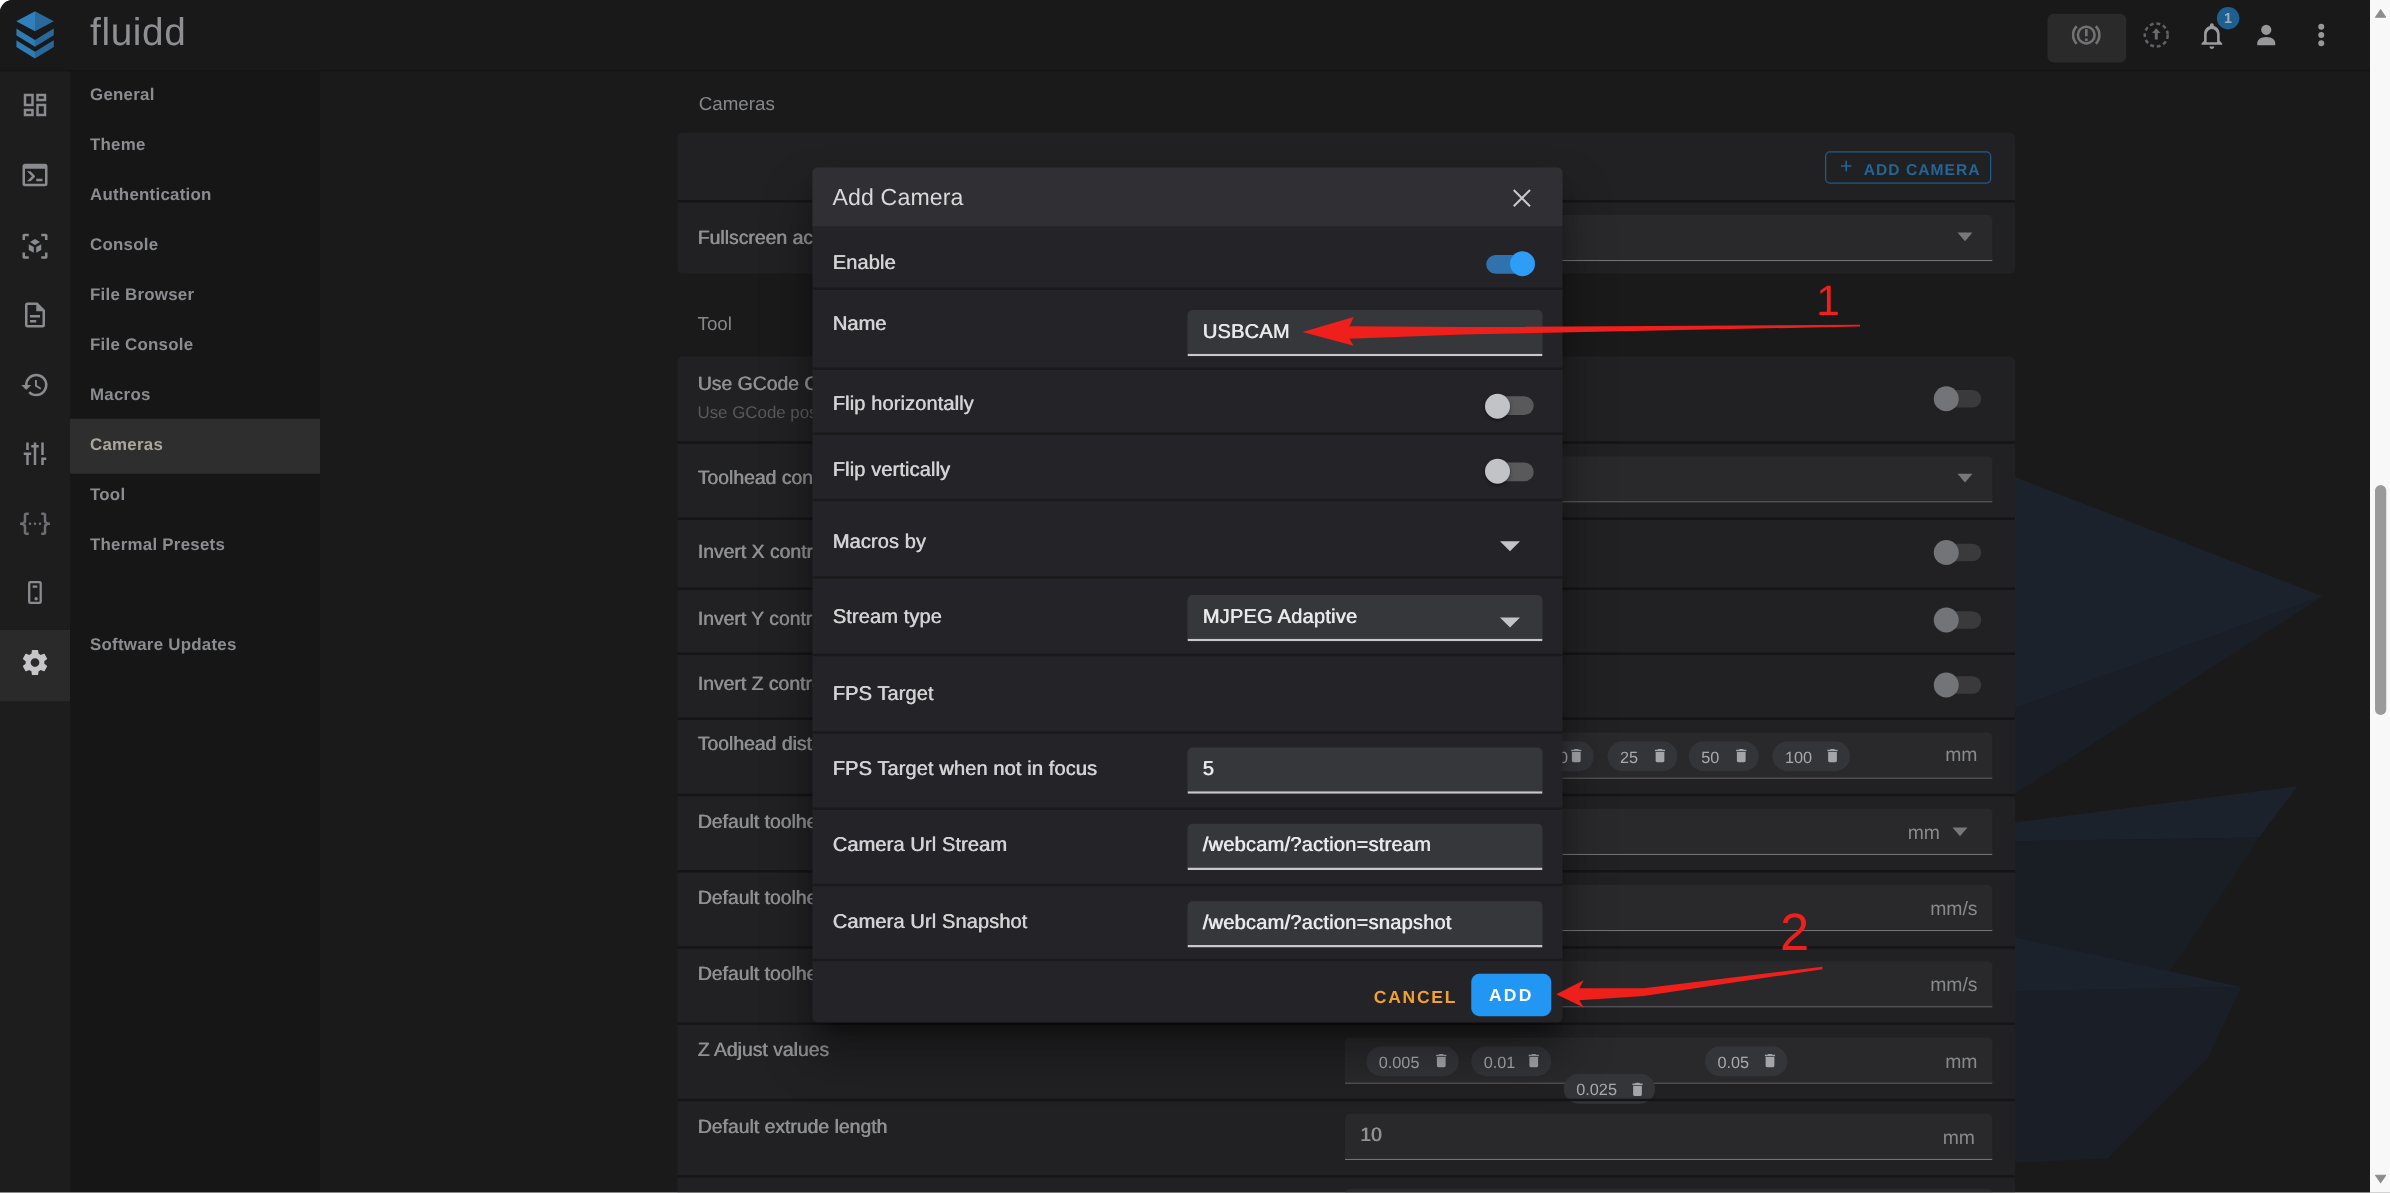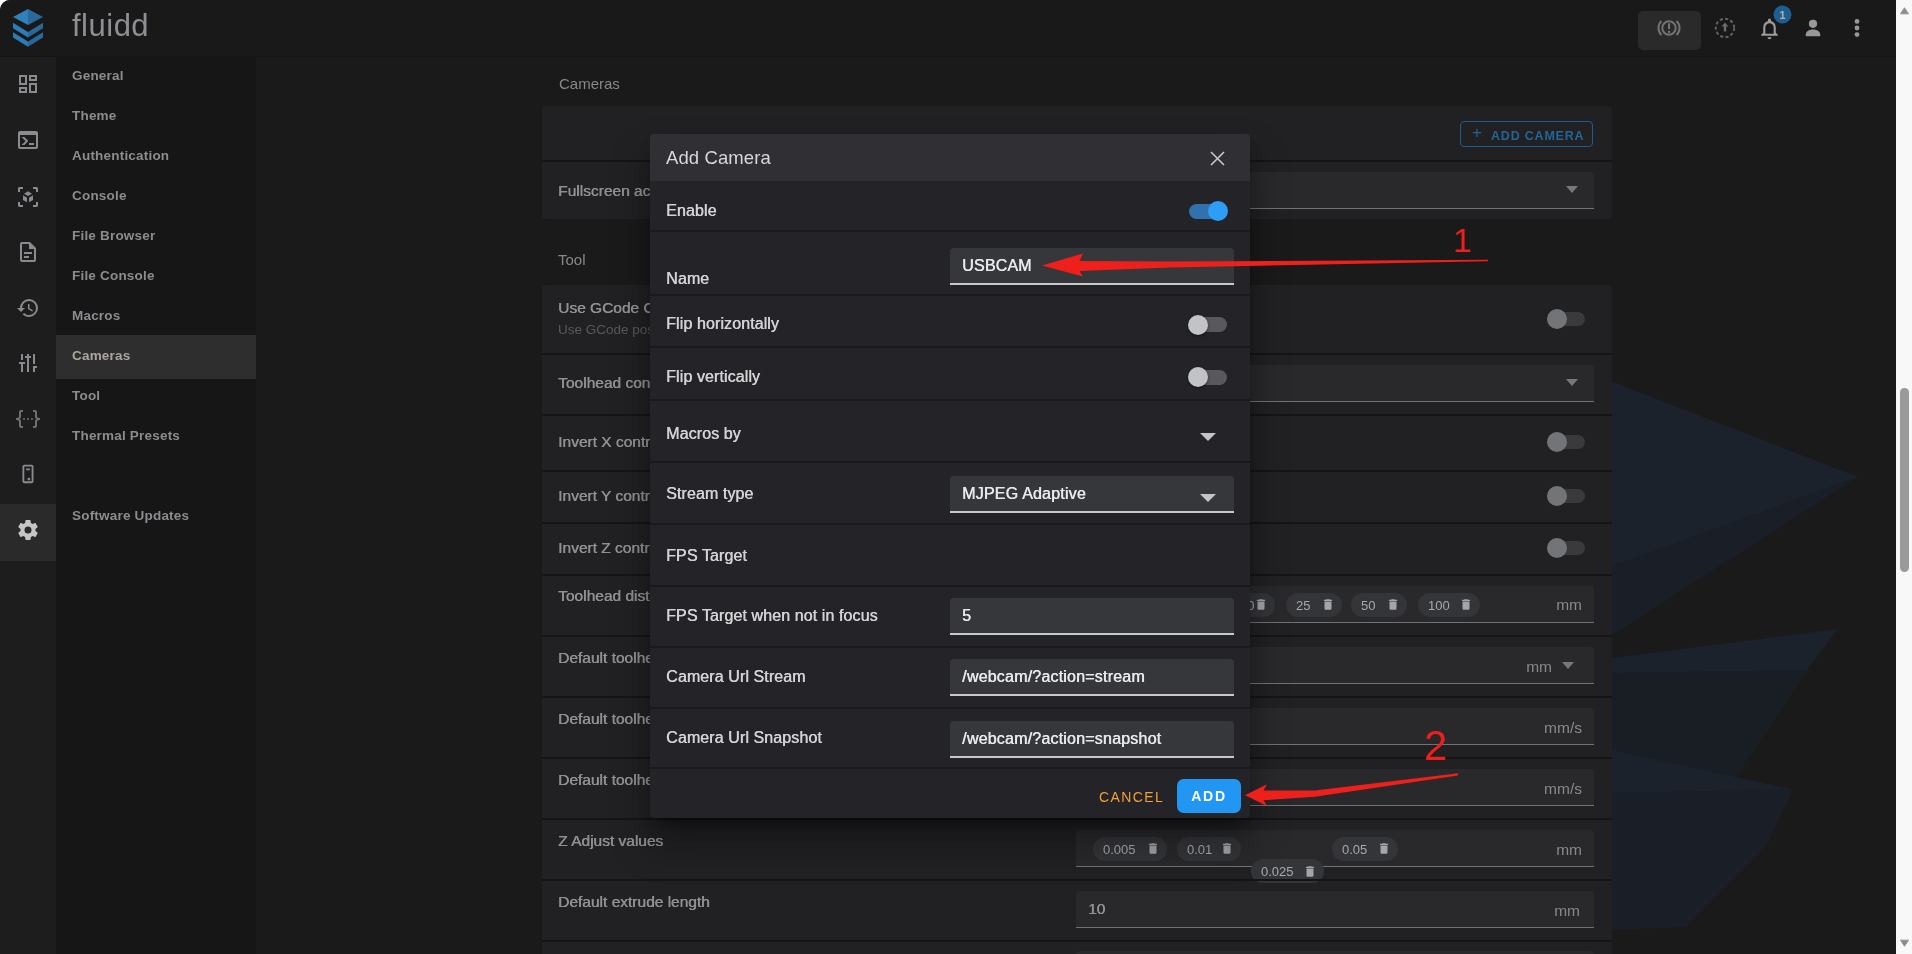--- a/index.html
+++ b/index.html
@@ -163,21 +163,21 @@
           <svg viewBox="0 0 24 24">
             <path fill="#a4a5a8" d="M19,4H15.5L14.5,3H9.5L8.5,4H5V6H19V4M6,19A2,2 0 0,0 8,21H16A2,2 0 0,0 18,19V7H6V19Z"></path>
           </svg>
         </div>
       <div class="chip" style="left:709px;top:574px;width:73px">
           <span>0.025</span>
           <svg viewBox="0 0 24 24">
             <path fill="#a4a5a8" d="M19,4H15.5L14.5,3H9.5L8.5,4H5V6H19V4M6,19A2,2 0 0,0 8,21H16A2,2 0 0,0 18,19V7H6V19Z"></path>
           </svg>
         </div>
-      <div class="chip" style="left:790px;top:551.5px;width:66px">
+      <div class="chip" style="left:822px;top:551.5px;width:66px">
           <span>0.05</span>
           <svg viewBox="0 0 24 24">
             <path fill="#a4a5a8" d="M19,4H15.5L14.5,3H9.5L8.5,4H5V6H19V4M6,19A2,2 0 0,0 8,21H16A2,2 0 0,0 18,19V7H6V19Z"></path>
           </svg>
         </div>
       <div class="suffix" style="left:950px;width:90px;text-align:right;top:555.5px">mm</div>
       <div class="divider" style="top:594px"></div>
       <div class="rowlabel" style="top:607.5px">Default extrude length</div>
       <div class="bfield" style="top:606px"></div>
       <div class="abs" style="left:546px;top:615px;font-size:15.5px;color:#909195;text-shadow:0.5px 0 0 #909195">10</div>
@@ -279,21 +279,21 @@
     <div class="abs" style="left:16px;top:13px;font-size:18.5px;color:#d8d8da;letter-spacing:0.1px">Add Camera</div>
     <svg class="abs" style="left:559px;top:16px" width="17" height="17" viewBox="0 0 17 17">
         <path stroke="#c8c8cb" stroke-width="1.6" d="M2 2 L15 15 M15 2 L2 15"></path>
       </svg>
   </div>
   <div class="mlabel" style="top:67.5px">Enable</div>
   <div class="mtog on" style="top:69.5px">
       <div class="knob"></div>
     </div>
   <div class="mdiv" style="top:96.2px"></div>
-  <div class="mlabel" style="top:136px">Name</div>
+  <div class="mlabel" style="top:117px">Name</div>
   <div class="mfield" style="top:113.5px">
       <div class="val">USBCAM</div>
     </div>
   <div class="mdiv" style="top:160.3px"></div>
   <div class="mlabel" style="top:181px">Flip horizontally</div>
   <div class="mtog off" style="top:183px">
       <div class="knob"></div>
     </div>
   <div class="mdiv" style="top:212.4px"></div>
   <div class="mlabel" style="top:233.8px">Flip vertically</div>
@@ -320,21 +320,21 @@
   <div class="mlabel" style="top:534px">Camera Url Stream</div>
   <div class="mfield" style="top:525px">
       <div class="val">/webcam/?action=stream</div>
     </div>
   <div class="mdiv" style="top:572.8px"></div>
   <div class="mlabel" style="top:595px">Camera Url Snapshot</div>
   <div class="mfield" style="top:586.5px">
       <div class="val">/webcam/?action=snapshot</div>
     </div>
   <div class="mdiv" style="top:633.2px"></div>
-  <div class="abs" style="left:449px;top:655px;width:62px;text-align:center;font-size:14px;font-weight:400;letter-spacing:1.4px;color:#f2a032">CANCEL</div>
+  <div class="abs" style="left:449px;top:655px;width:62px;text-align:center;font-size:14px;font-weight:700;letter-spacing:1.4px;color:#f2a032">CANCEL</div>
   <div class="abs" style="left:527px;top:645px;width:64px;height:34px;background:#2196f3;border-radius:6.5px;">
     <div class="abs" style="left:0;top:9px;width:64px;text-align:center;font-size:14px;font-weight:700;letter-spacing:1.8px;color:#fff">ADD</div>
   </div>
 </div>
 <svg id="annos" class="abs" style="left:0;top:0;z-index:70" width="1912" height="954" viewBox="0 0 1912 954">
   <text x="1453" y="252" font-size="34" fill="#ef1f1b" font-family="Liberation Sans">1</text>
   <polygon fill="#ef1f1b" points="1042,265.5 1083,253.5 1079.5,261 1170,261.6 1488,259.8 1488,261.2 1170,267.6 1079.5,271 1083,276.5"></polygon>
   <text x="1424" y="760" font-size="42" fill="#ef1f1b" font-family="Liberation Sans">2</text>
   <polygon fill="#ef1f1b" points="1245,795.3 1267,784.2 1263.5,790.5 1315,790.6 1458,773.3 1458,775.4 1315,796.8 1263.5,800.2 1267,806"></polygon>
 </svg>

